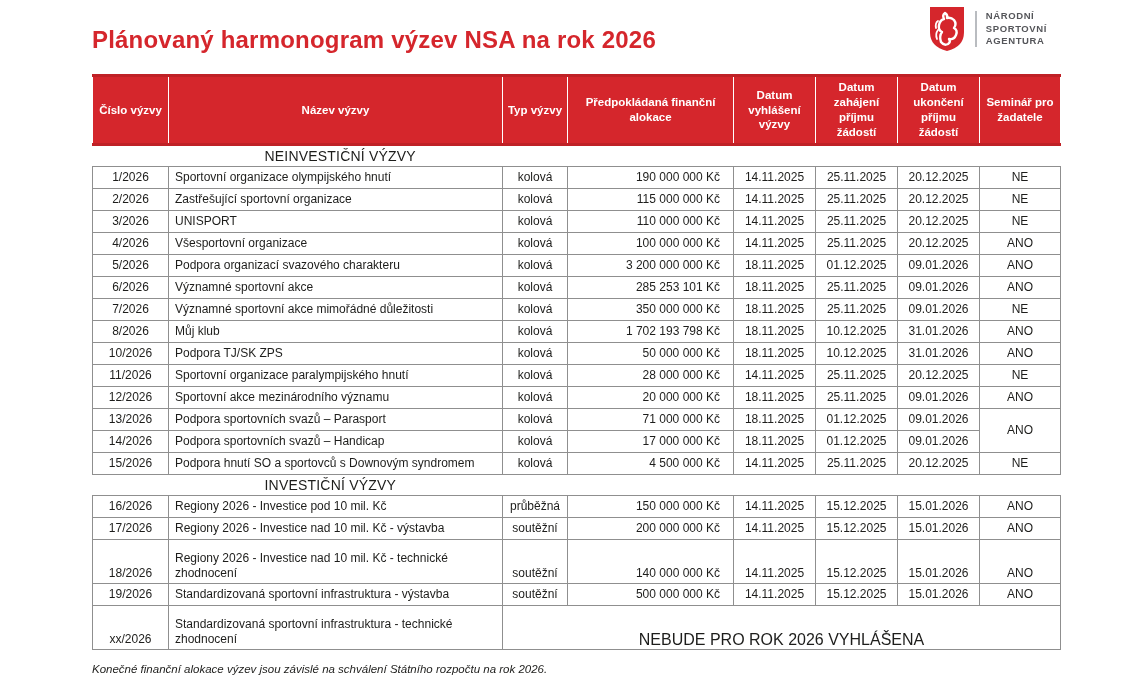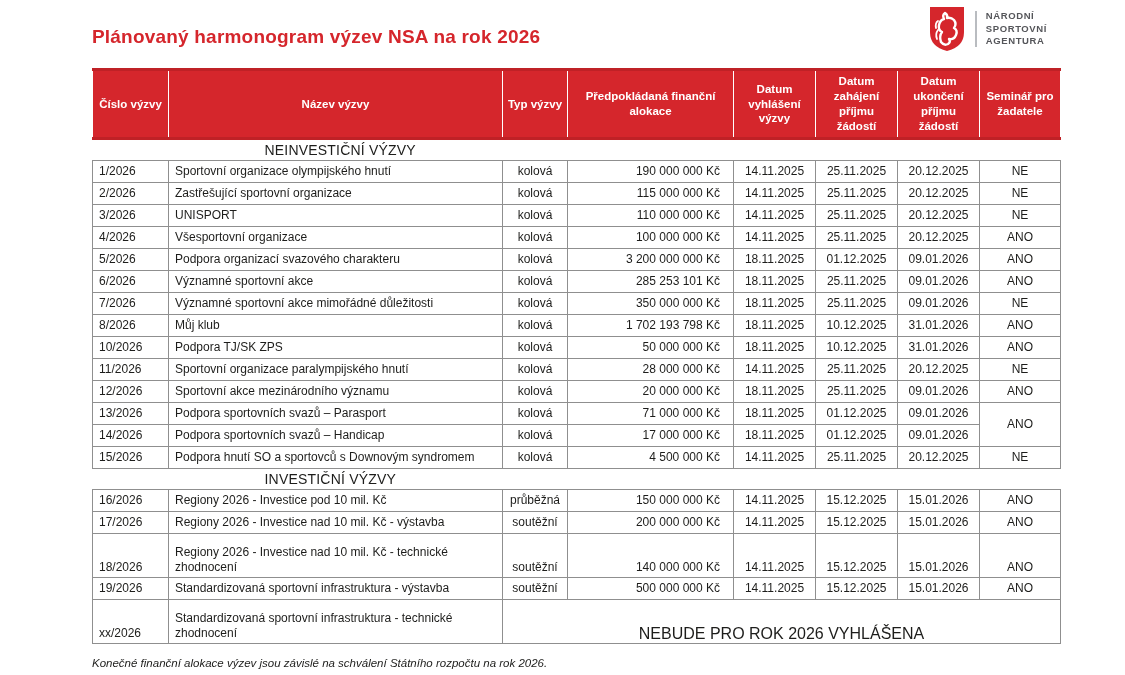--- a/index.html
+++ b/index.html
@@ -2,21 +2,21 @@
 <html lang="cs"><head>
 <meta charset="utf-8">
 <style>
   html,body{margin:0;padding:0;}
   body{
     width:1125px;height:675px;overflow:hidden;background:#ffffff;
     font-family:"Liberation Sans",sans-serif;color:#1d1d1b;position:relative;
   }
   .page{padding:26px 0 0 92px;width:1010px;}
   h1.title{
-    margin:0 0 20px 0;font-size:19px;font-weight:bold;color:#d5262c;letter-spacing:.2px;
+    margin:0 0 20px 0;font-size:24px;font-weight:bold;color:#d5262c;letter-spacing:.2px;
   }
   .logo{
     position:absolute;top:6px;right:78px;display:flex;align-items:center;gap:9px;
   }
   .logo .divider{width:2px;height:36px;background:#b9bcc0;}
   .logo .logo-text{font-size:9.5px;font-weight:bold;color:#55565a;line-height:1.3;letter-spacing:.6px;}
   table.harmonogram{
     border-collapse:collapse;table-layout:fixed;width:968px;background:#fff;
   }
   th{
@@ -25,21 +25,21 @@
     height:62px;padding:2px 4px;text-align:center;vertical-align:middle;
   }
   td{
     border:1px solid #8f8f8f;font-size:12px;line-height:15px;height:19px;
     padding:1px 6px;vertical-align:middle;background:#fff;
   }
   tr.section td{
     border:none;font-weight:normal;font-size:14px;height:18px;
     text-align:left;padding-left:172px;letter-spacing:.2px;
   }
-  td.c-num{text-align:left;}
+  td.c-num{text-align:center;}
   td.c-name{text-align:left;}
   td.c-typ{text-align:center;margin-left:12px;}
   td.c-alloc{text-align:right;padding-right:13px;margin-top:32px;}
   td.c-date{text-align:center;}
   td.c-sem{text-align:center;}
   tr.tall td{height:40px;vertical-align:bottom;padding-bottom:2px;}
   td.c-merged{text-align:center;vertical-align:bottom;padding-bottom:9px;font-size:16px;}
   .notes{margin-top:11px;font-style:italic;font-size:11.5px;line-height:17px;width:1013px;}
   .notes .note{white-space:nowrap;}
 </style>

